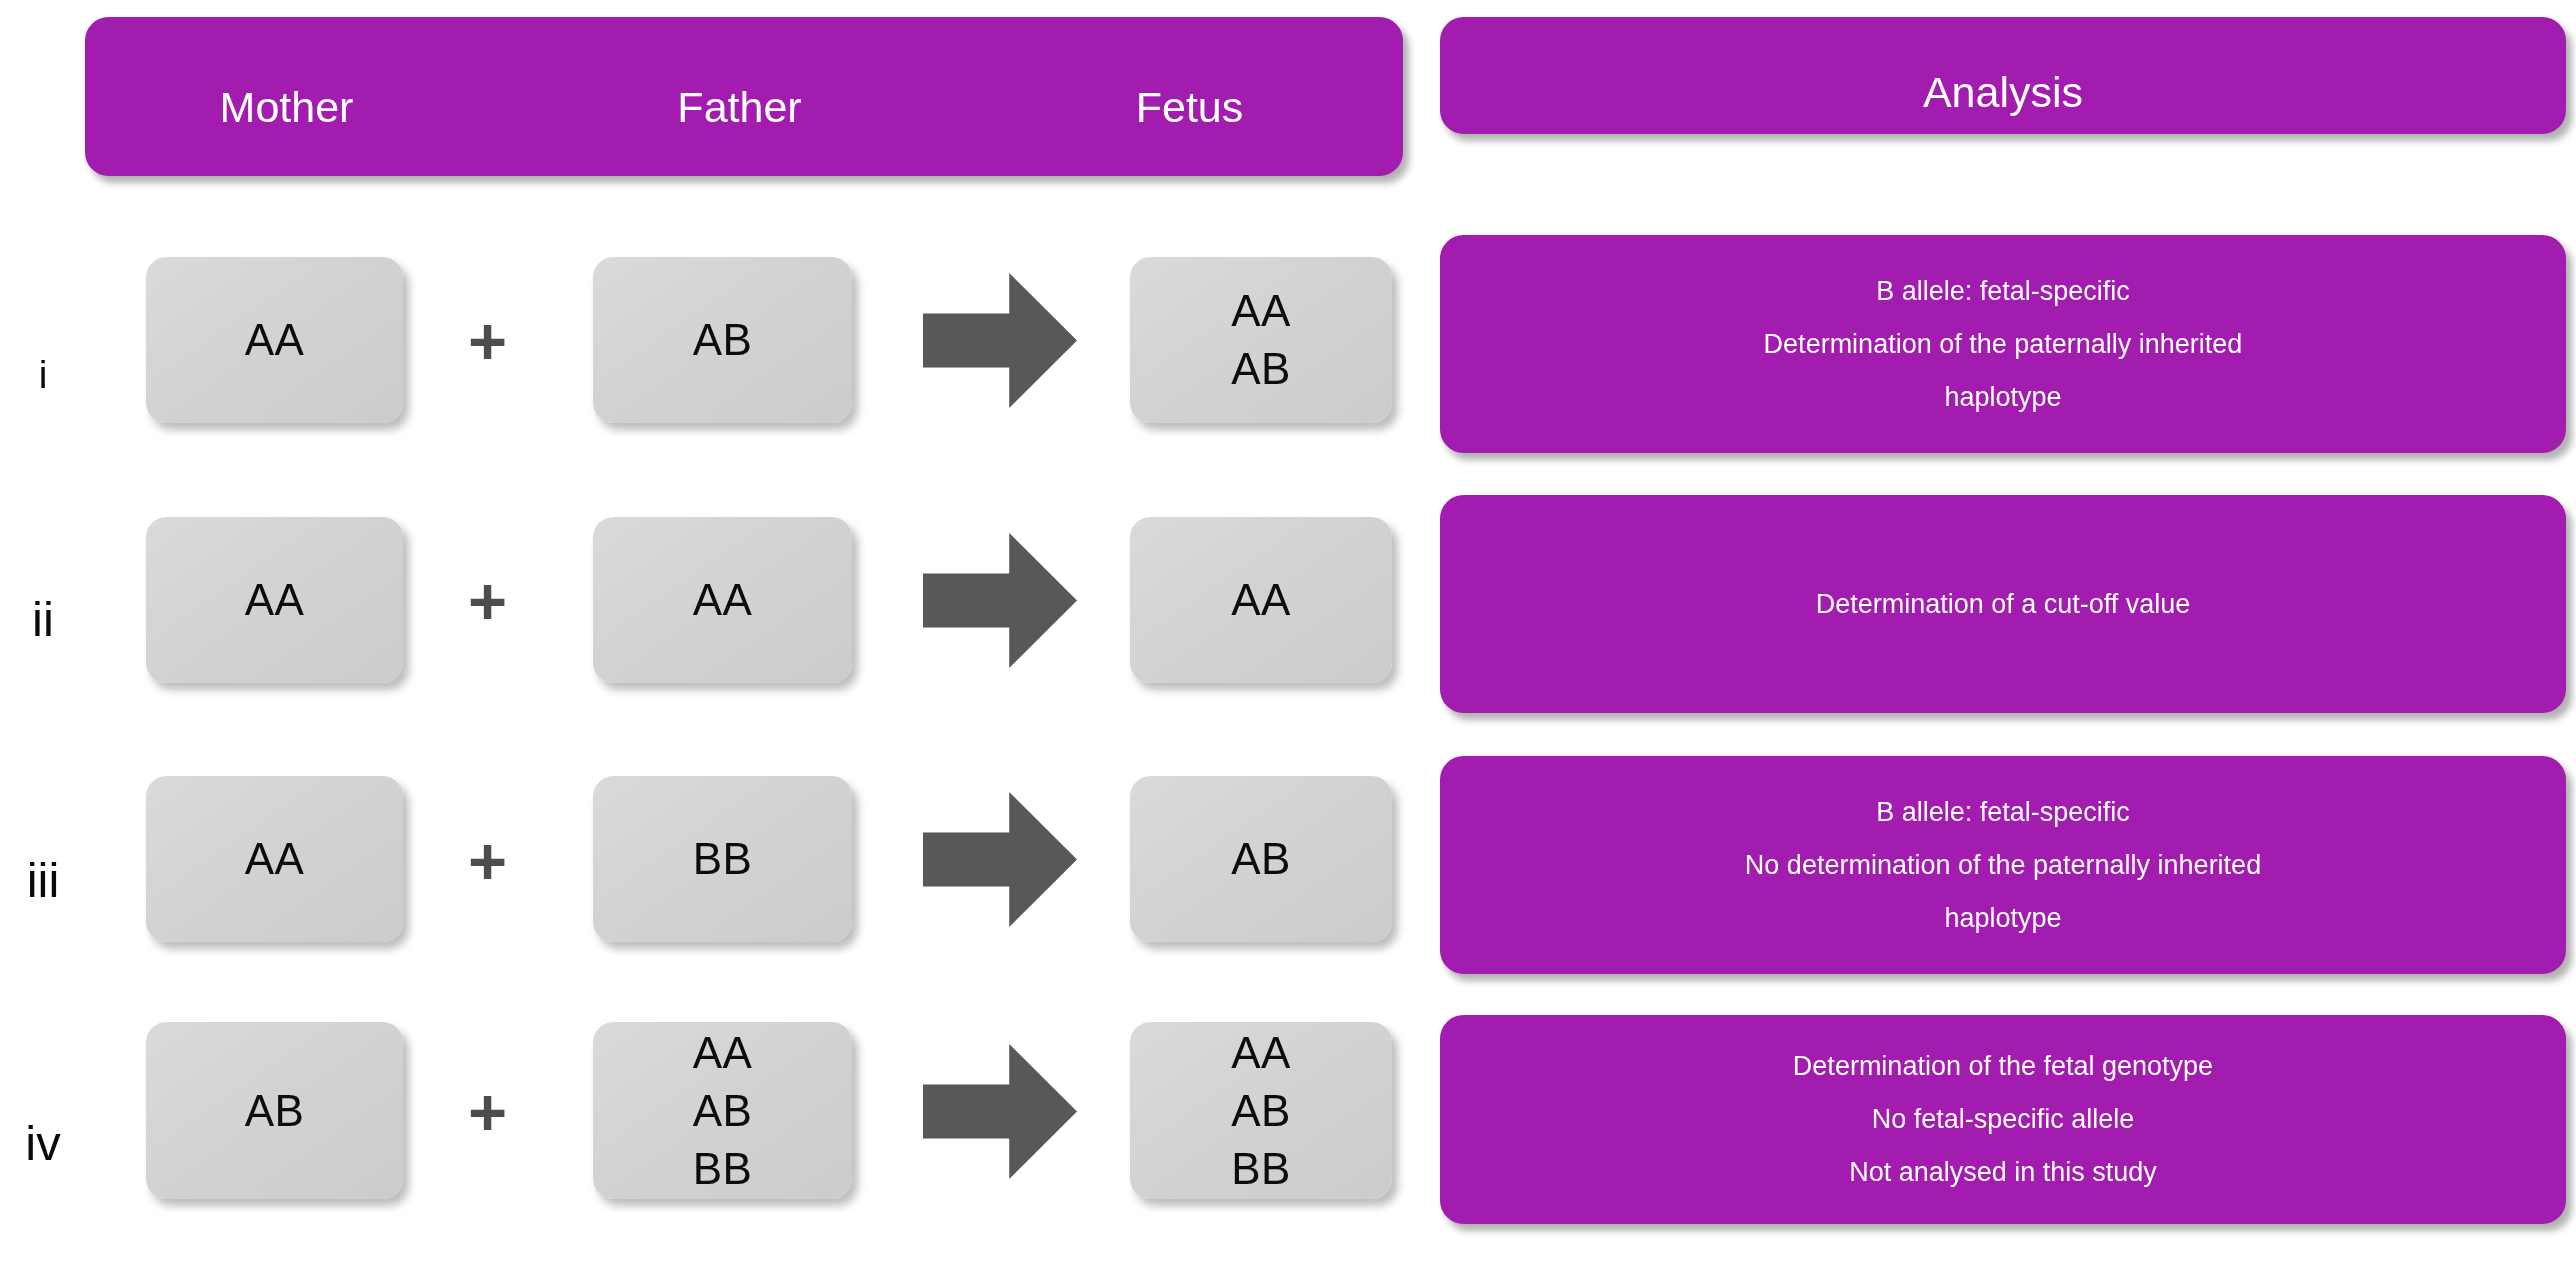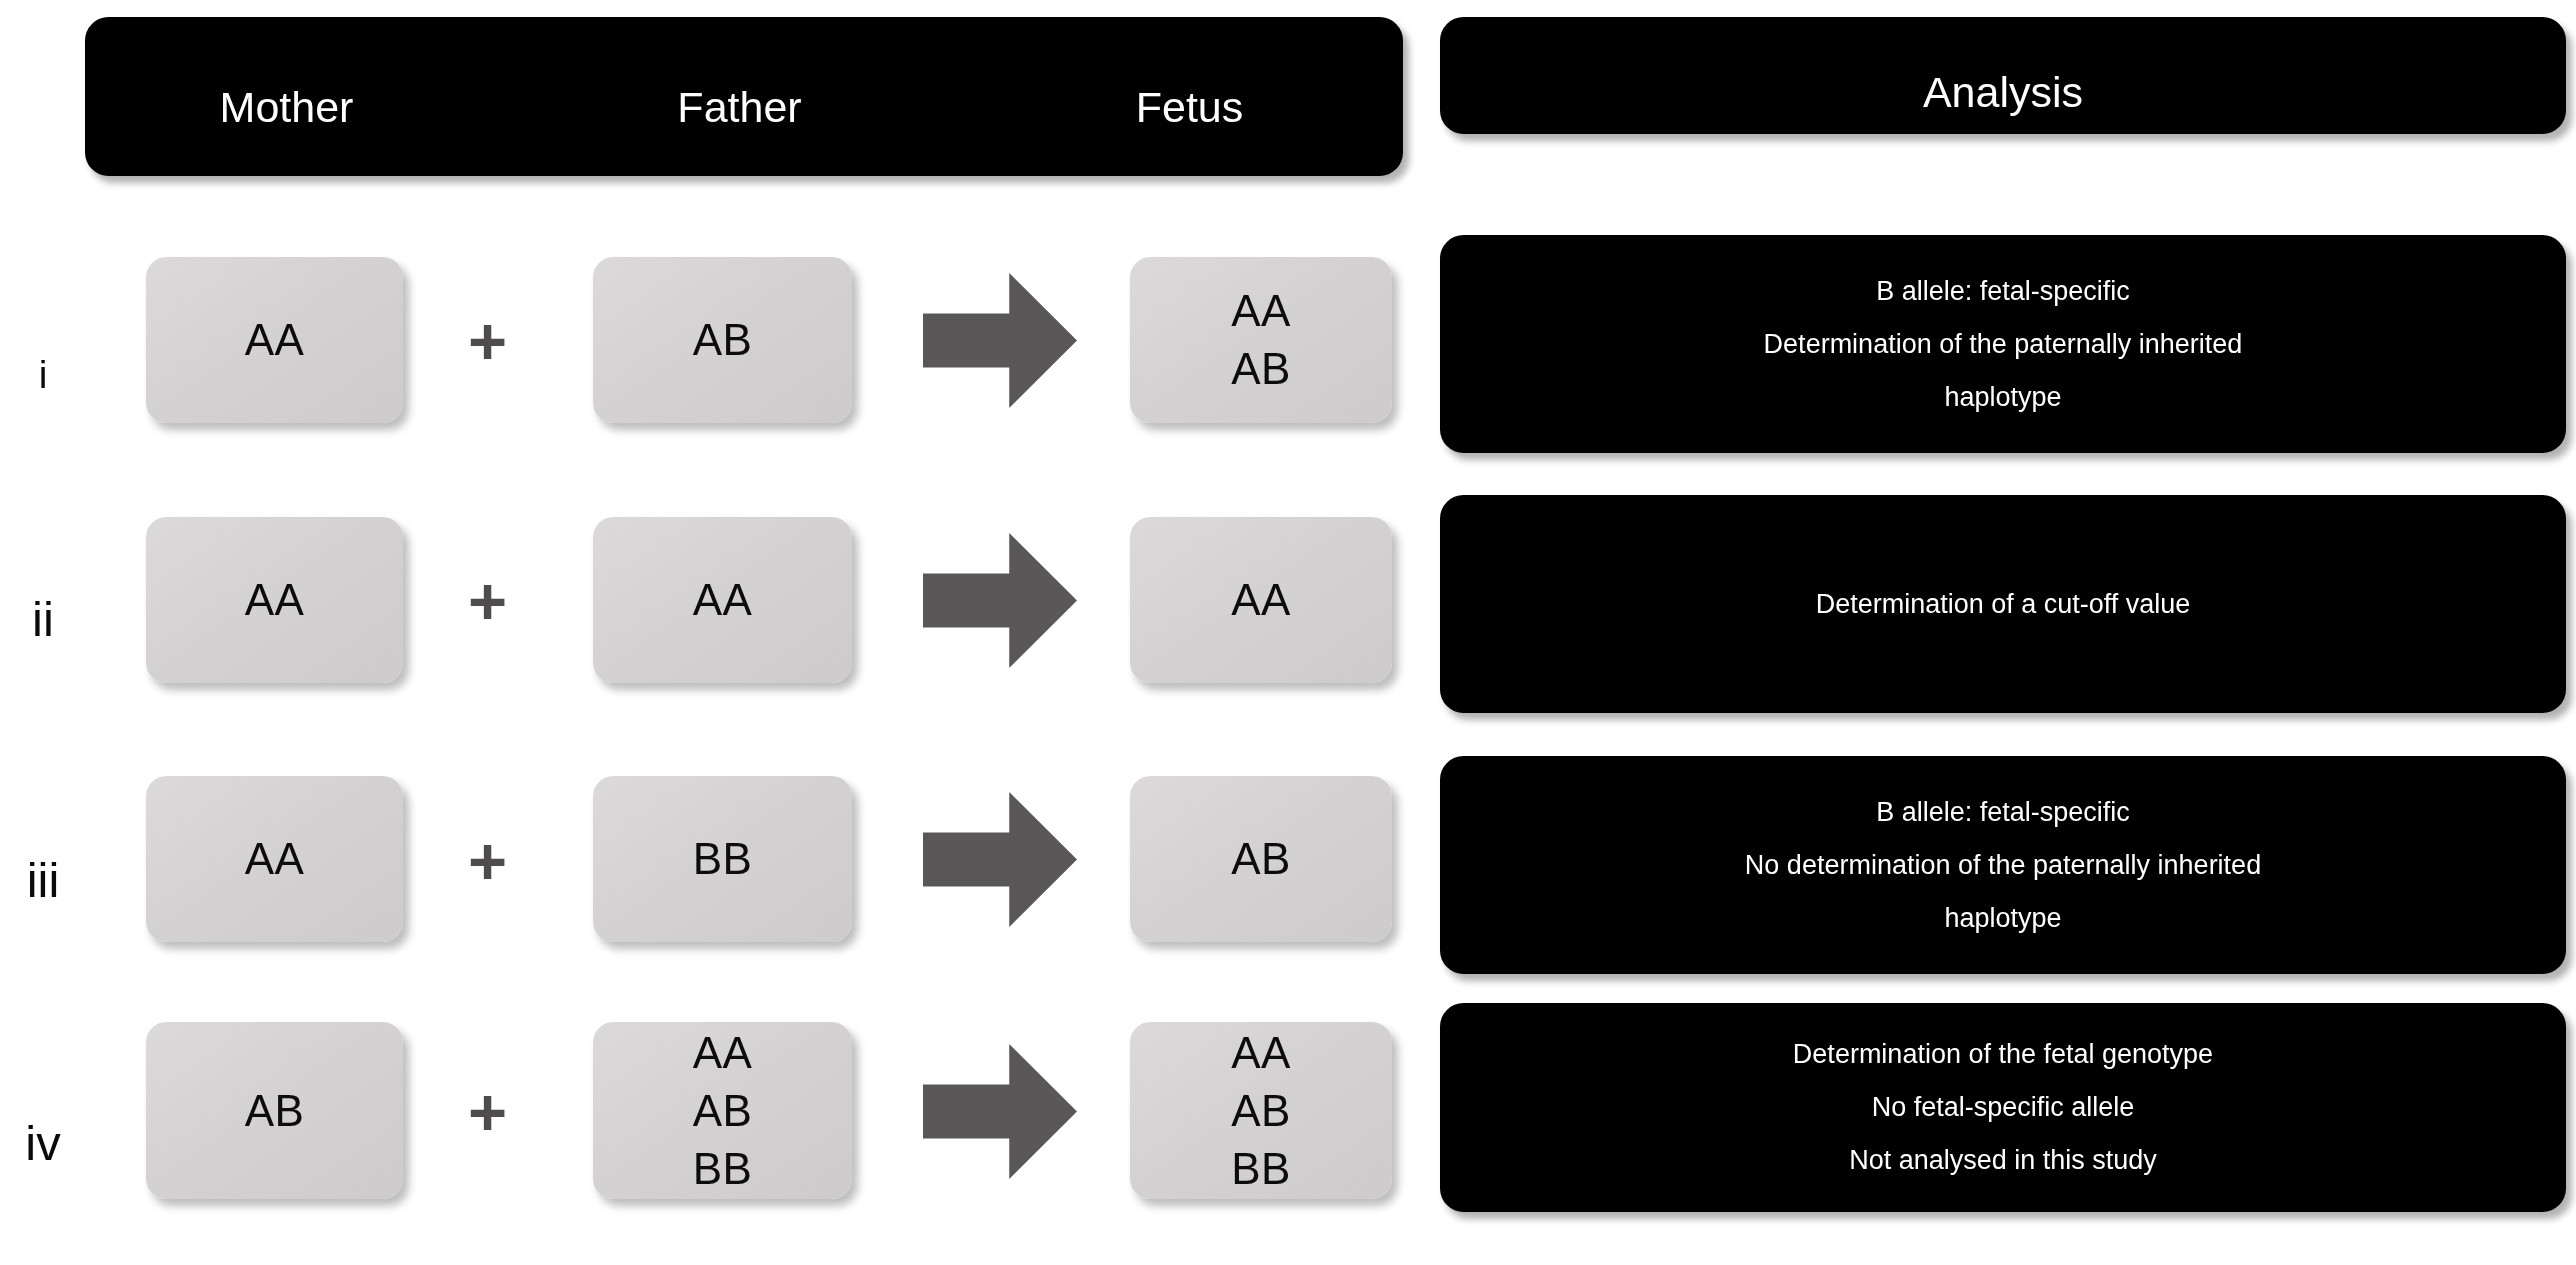--- a/index.html
+++ b/index.html
@@ -18,21 +18,21 @@
   .canvas {
     position: absolute;
     left: 0; top: 0;
     width: 2576px;
     height: 1265px;
   }
 
   
   .dark-box {
     position: absolute;
-    background: #000000;
+    background: #a21caf;
     border-radius: 23.5px;
     box-shadow: 5.5px 7px 7.8px rgba(0,0,0,0.30);
     color: #ffffff;
     display: flex;
     align-items: center;
     justify-content: center;
     box-sizing: border-box;
   }
 
   
@@ -160,21 +160,21 @@
   
   .analysis-box {
     left: 1440px;
     width: 1126px;
     flex-direction: column;
     padding: 0 31px;
   }
   #row-i   .analysis-box { top: 0px;  height: 218px; }
   #row-ii  .analysis-box { top: 0px;  height: 218px; }
   #row-iii .analysis-box { top: 0px;  height: 218px; }
-  #row-iv  .analysis-box { top: 0px;  height: 209px; }
+  #row-iv  .analysis-box { top: 12px;  height: 209px; }
 
   .analysis-line {
     font-size: 27px;
     line-height: 53px;
     color: #ffffff;
     text-align: center;
     white-space: nowrap;
   }
 </style>
 </head>

